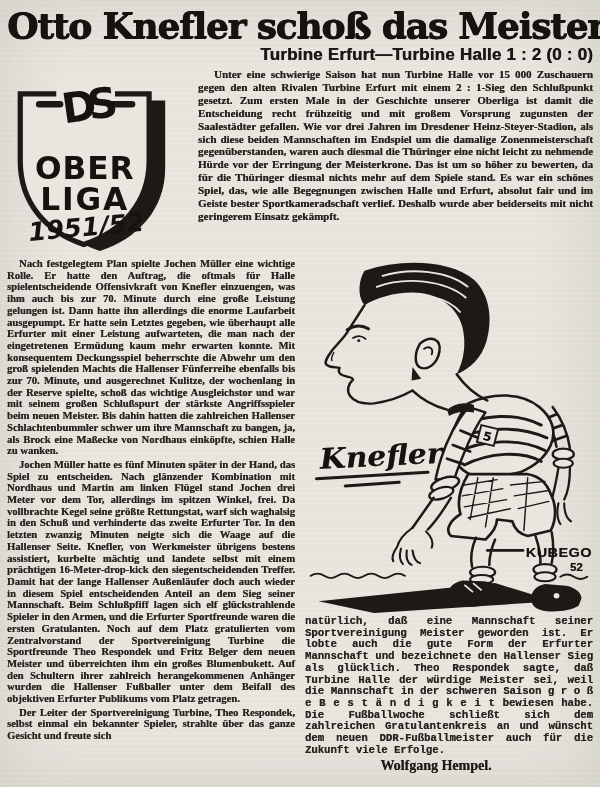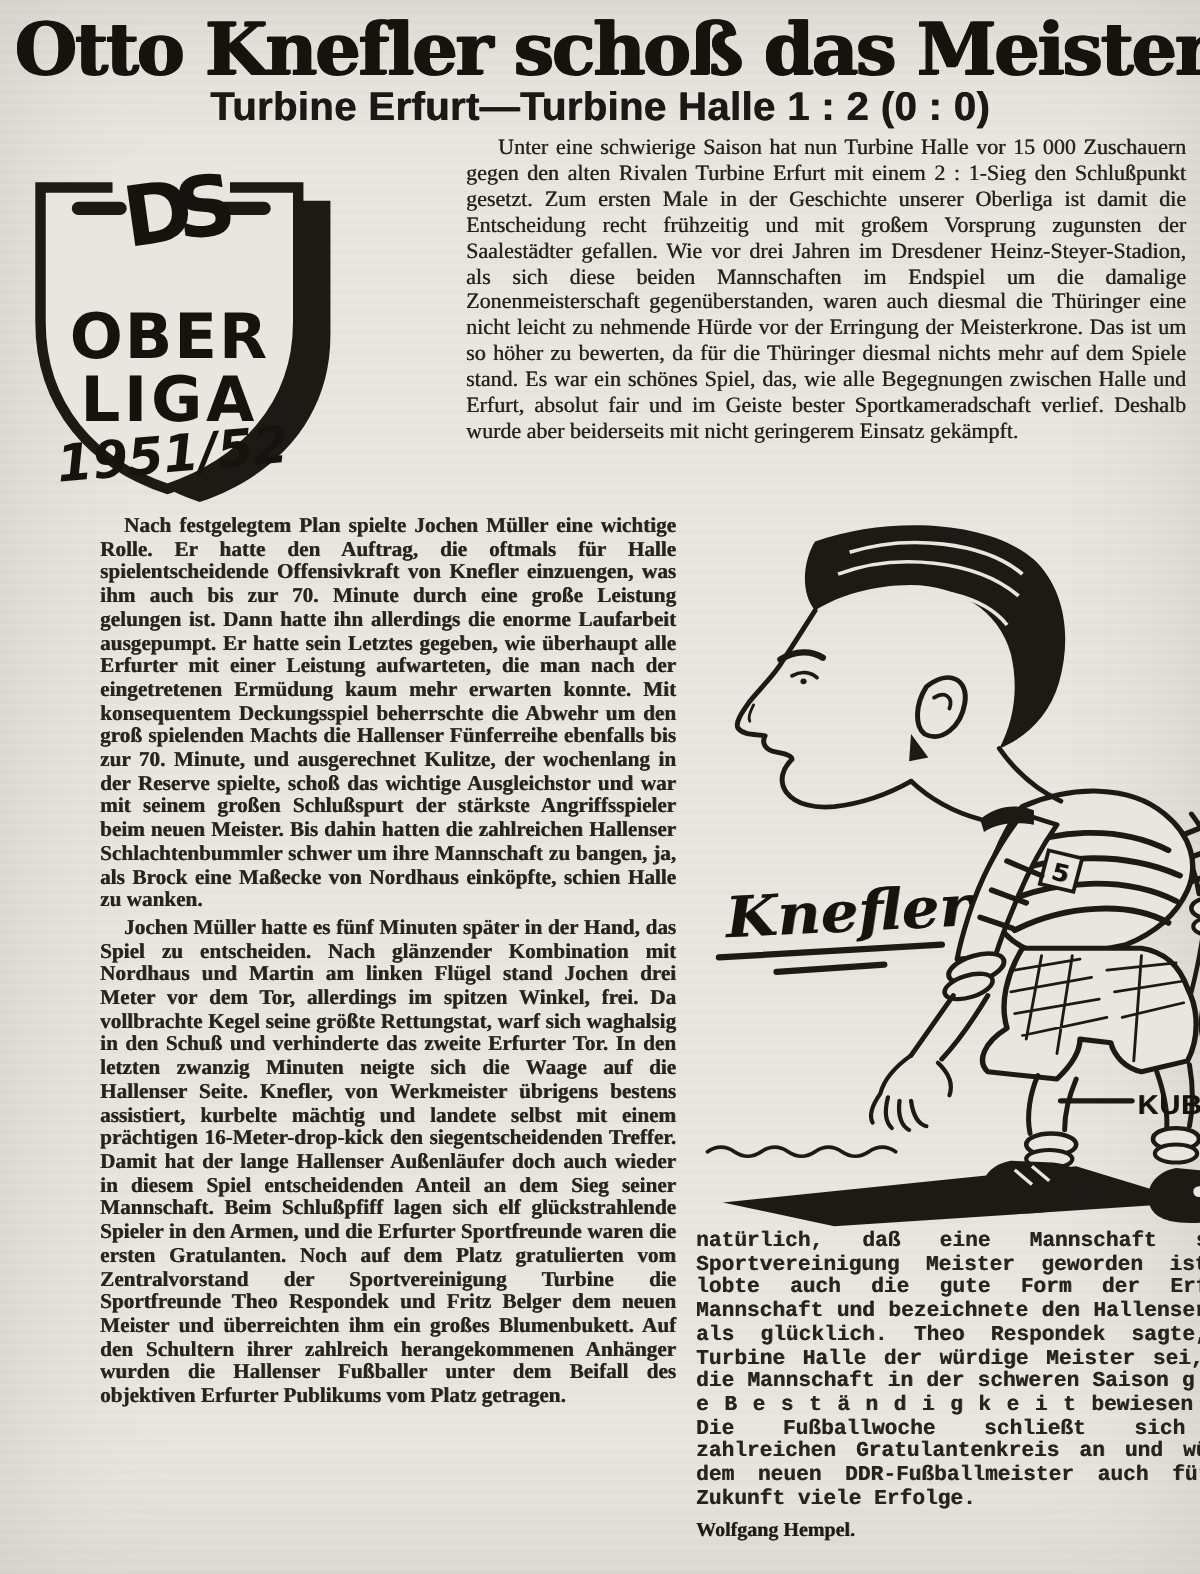--- a/index.html
+++ b/index.html
@@ -23,56 +23,55 @@
     font-size:36px;line-height:40px;
     letter-spacing:-1.2px;
     white-space:nowrap;
     text-align:center;
     color:#16130f;
     text-shadow:0.8px 0 0 #16130f, 0 0.5px 0 #16130f;
   }
   .subtitle{
     font-family:"Liberation Sans", sans-serif;
     font-weight:bold;
-    font-size:20px;line-height:17px;
-    text-align:center;
+    font-size:17px;line-height:17px;
+    text-align:right;
     letter-spacing:0.2px;
     color:#1b1916;
     margin:1px 0 5px 0;
     text-shadow:0.4px 0 0 #1b1916;
   }
   .top{display:flex;gap:11px;align-items:flex-start;}
   .badge{flex:0 0 180px;width:180px;height:182px;margin-top:3px;}
   .intro{
     flex:1;
-    font-weight:normal;
+    font-weight:bold;
     font-size:11px;line-height:12.9px;
     text-align:justify;
     color:#24211c;
     text-shadow:0.3px 0 0 rgba(30,26,20,0.75);
-    margin-left:35px;
   }
   .intro p{margin:0 0 4px 0;text-indent:16px;}
-  .cols{display:flex;gap:10px;margin-top:5px;margin-left:43px;}
+  .cols{display:flex;gap:10px;margin-top:5px;}
   .col{
     width:288px;flex:0 0 288px;
     font-weight:bold;
     font-size:10.6px;line-height:11.7px;
     text-align:justify;
     color:#26221d;
     text-shadow:0.3px 0 0 rgba(34,29,23,0.7);
   }
   .col p{margin:0;text-indent:12px;}
   .col p + p{margin-top:2px;}
   .caricature{display:block;width:288px;height:356px;margin:0 0 2px 0;}
   .col.right p{text-indent:0;font-family:Liberation Mono, monospace;}
   .byline{
-    text-align:left;
-    font-weight:bold;
-    font-size:10px;
+    text-align:center;
+    font-weight:bold;
+    font-size:14px;
     padding-right:26px;
     margin-top:4px;
     color:#1d1a16;
   }
   
   .ink{stroke:#1d1a16;fill:none;stroke-linecap:round;stroke-linejoin:round;}
   .inkfill{fill:#1d1a16;stroke:none;}
   .paperfill{fill:#e9e6e0;}
   text.svgtxt{fill:#16130f;}
 </style>
@@ -104,20 +103,21 @@
     <div class="intro">
       <p>Unter eine schwierige Saison hat nun Turbine Halle vor 15 000 Zuschauern gegen den alten Rivalen Turbine Erfurt mit einem 2 : 1-Sieg den Schlußpunkt gesetzt. Zum ersten Male in der Geschichte unserer Oberliga ist damit die Entscheidung recht frühzeitig und mit großem Vorsprung zugunsten der Saalestädter gefallen. Wie vor drei Jahren im Dresdener Heinz-Steyer-Stadion, als sich diese beiden Mannschaften im Endspiel um die damalige Zonenmeisterschaft gegenüberstanden, waren auch diesmal die Thüringer eine nicht leicht zu nehmende Hürde vor der Erringung der Meisterkrone. Das ist um so höher zu bewerten, da für die Thüringer diesmal nichts mehr auf dem Spiele stand. Es war ein schönes Spiel, das, wie alle Begegnungen zwischen Halle und Erfurt, absolut fair und im Geiste bester Sportkameradschaft verlief. Deshalb wurde aber beiderseits mit nicht geringerem Einsatz gekämpft.</p>
     </div>
   </div>
 
   <div class="cols">
 
     <div class="col left">
       <p>Nach festgelegtem Plan spielte Jochen Müller eine wichtige Rolle. Er hatte den Auftrag, die oftmals für Halle spielentscheidende Offensivkraft von Knefler einzuengen, was ihm auch bis zur 70. Minute durch eine große Leistung gelungen ist. Dann hatte ihn allerdings die enorme Laufarbeit ausgepumpt. Er hatte sein Letztes gegeben, wie überhaupt alle Erfurter mit einer Leistung aufwarteten, die man nach der eingetretenen Ermüdung kaum mehr erwarten konnte. Mit konsequentem Deckungsspiel beherrschte die Abwehr um den groß spielenden Machts die Hallenser Fünferreihe ebenfalls bis zur 70. Minute, und ausgerechnet Kulitze, der wochenlang in der Reserve spielte, schoß das wichtige Ausgleichstor und war mit seinem großen Schlußspurt der stärkste Angriffsspieler beim neuen Meister. Bis dahin hatten die zahlreichen Hallenser Schlachtenbummler schwer um ihre Mannschaft zu bangen, ja, als Brock eine Maßecke von Nordhaus einköpfte, schien Halle zu wanken.</p>
       <p>Jochen Müller hatte es fünf Minuten später in der Hand, das Spiel zu entscheiden. Nach glänzender Kombination mit Nordhaus und Martin am linken Flügel stand Jochen drei Meter vor dem Tor, allerdings im spitzen Winkel, frei. Da vollbrachte Kegel seine größte Rettungstat, warf sich waghalsig in den Schuß und verhinderte das zweite Erfurter Tor. In den letzten zwanzig Minuten neigte sich die Waage auf die Hallenser Seite. Knefler, von Werkmeister übrigens bestens assistiert, kurbelte mächtig und landete selbst mit einem prächtigen 16-Meter-drop-kick den siegentscheidenden Treffer. Damit hat der lange Hallenser Außenläufer doch auch wieder in diesem Spiel entscheidenden Anteil an dem Sieg seiner Mannschaft. Beim Schlußpfiff lagen sich elf glückstrahlende Spieler in den Armen, und die Erfurter Sportfreunde waren die ersten Gratulanten. Noch auf dem Platz gratulierten vom Zentralvorstand der Sportvereinigung Turbine die Sportfreunde Theo Respondek und Fritz Belger dem neuen Meister und überreichten ihm ein großes Blumenbukett. Auf den Schultern ihrer zahlreich herangekommenen Anhänger wurden die Hallenser Fußballer unter dem Beifall des objektiven Erfurter Publikums vom Platz getragen.</p>
+      <p>Der Leiter der Sportvereinigung Turbine, Theo Respondek, selbst einmal ein bekannter Spieler, strahlte über das ganze Gesicht und freute sich</p>
     </div>
 
     <div class="col right">
 
       <svg class="caricature" viewBox="0 0 300 392" preserveAspectRatio="none" aria-hidden="true">
 
         <path class="ink" stroke-width="2" d="M 6 350 q 7 -5 14 0 t 14 0 t 14 0 t 14 0 t 14 0 t 14 0 t 14 0 M 266 351 q 7 -5 14 0 t 14 0"></path>
 
         <path class="inkfill" d="M 14 378 L 198 358 L 260 378 L 72 391 Z"></path>
 

